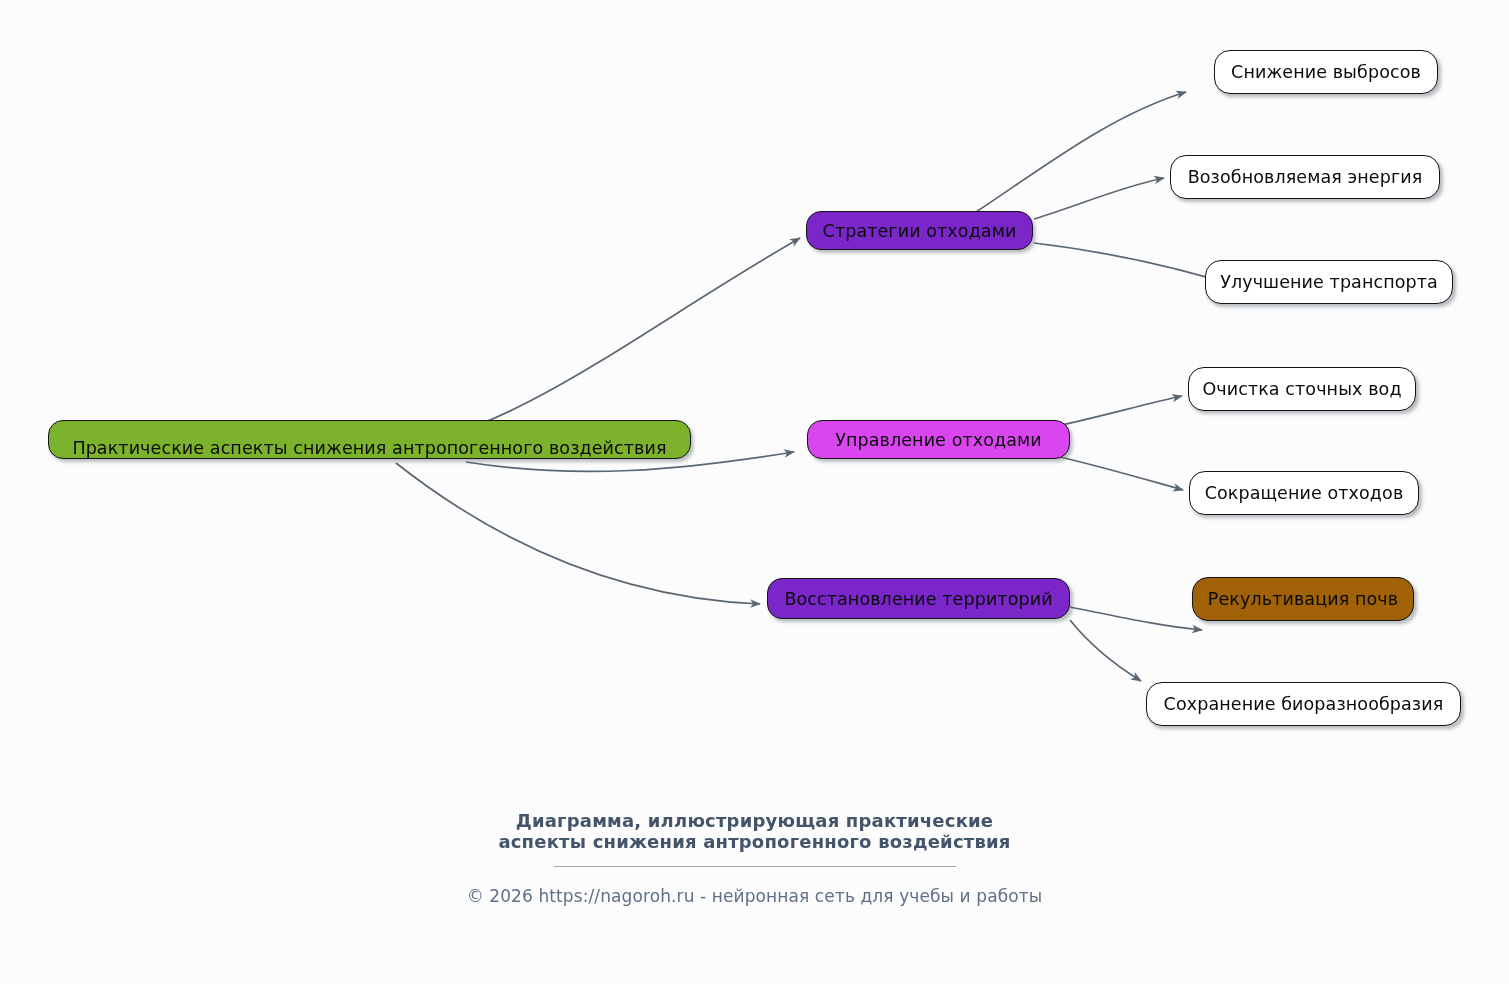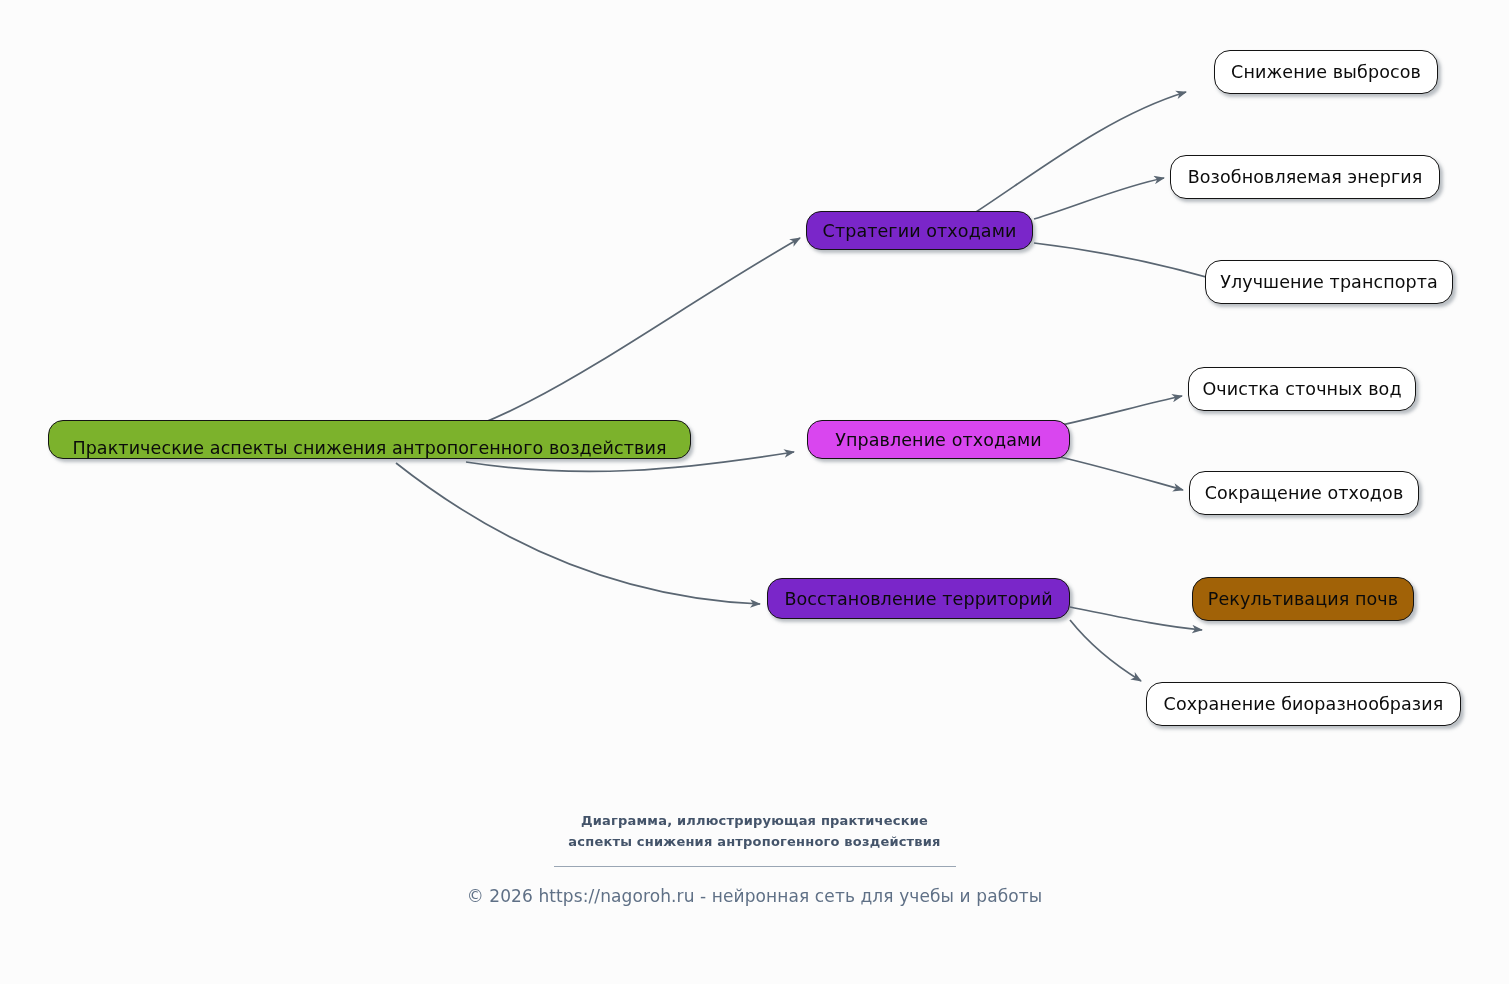--- a/index.html
+++ b/index.html
@@ -50,21 +50,21 @@
     background: #ffffff;
     border-radius: 16px;
   }
   #caption {
     position: absolute;
     left: 0;
     width: 1509px;
     top: 810px;
     text-align: center;
     font-family: "DejaVu Sans", sans-serif;
-    font-size: 13px;
+    font-size: 18px;
     font-weight: bold;
     line-height: 21px;
     color: #44546a;
     letter-spacing: 0.2px;
   }
   #caption .cap-line {
     display: block;
   }
   #divider {
     position: absolute;

